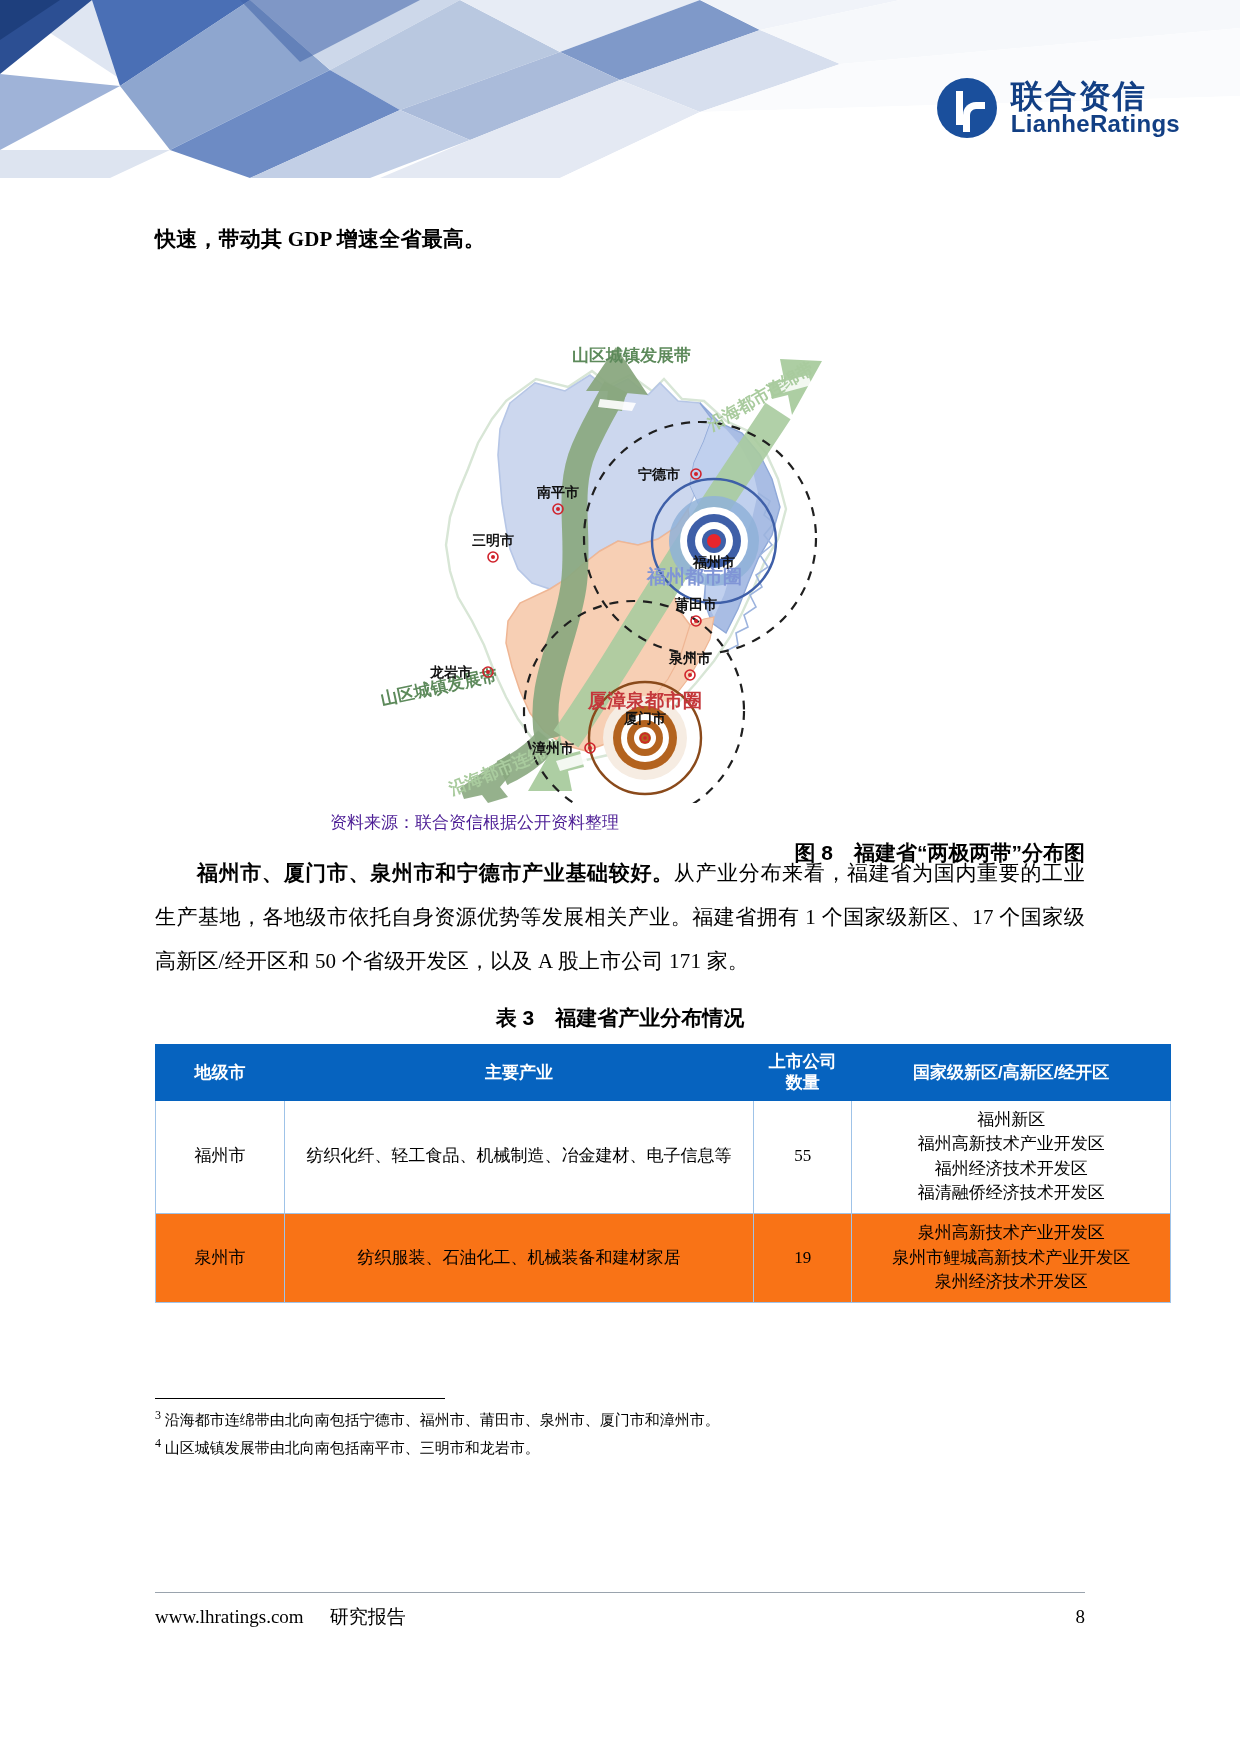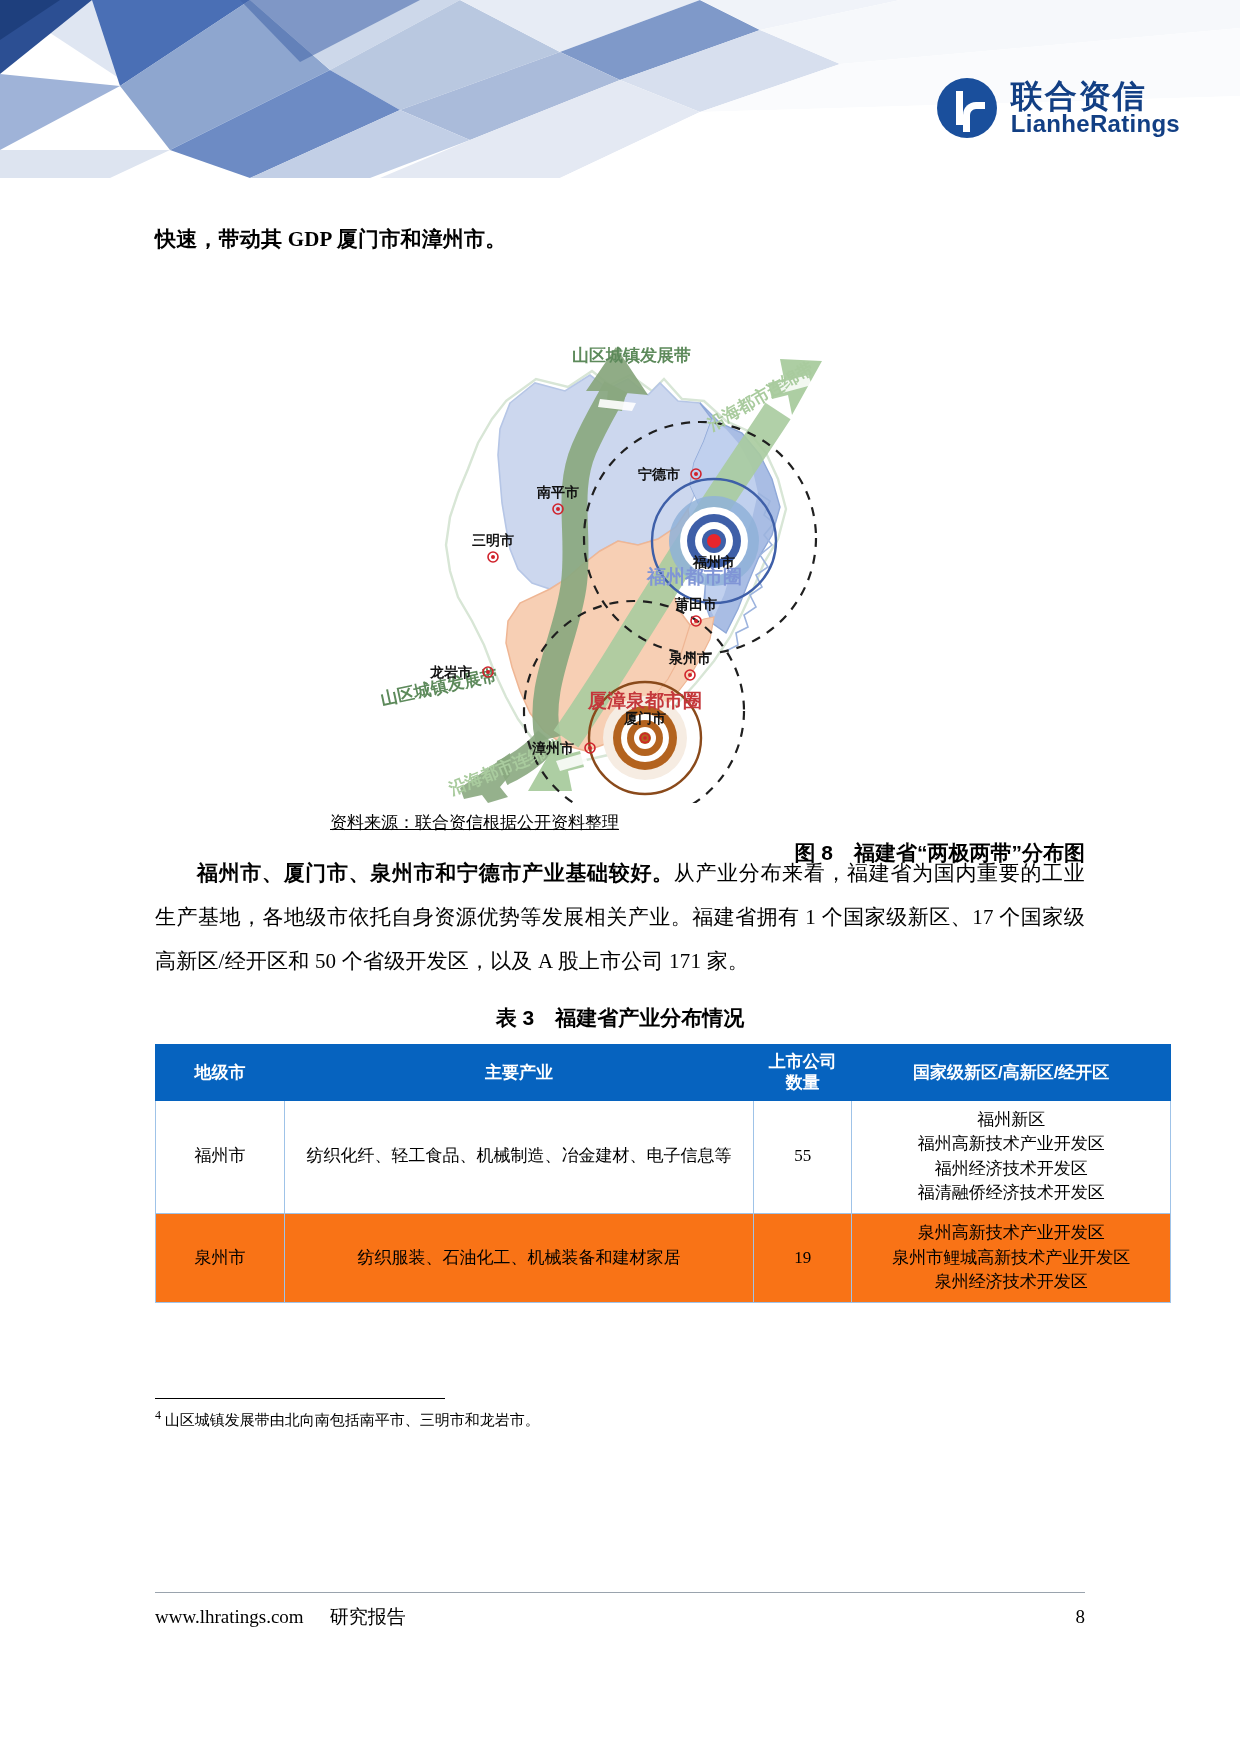--- a/index.html
+++ b/index.html
@@ -103,24 +103,23 @@
     transform: translateX(-50%);
     top: 0;
     width: 520px;
     height: 520px;
   }
   .fig-source {
     position: absolute;
     left: 175px;
     top: 528px;
     font-size: 17px;
-    color: #000000;
+    color: #4c1d95;
     font-family: "Liberation Serif", serif;
     white-space: nowrap;
-    text-decoration: underline;
   }
   .fig-caption {
     position: absolute;
     width: 930px;
     top: 556px;
     text-align: right;
     font-size: 21px;
     font-weight: bold;
     font-family: "Liberation Sans", sans-serif;
     color: #000;
@@ -249,21 +248,21 @@
     <div class="logo-mark"></div>
     <div class="logo-text">
       <span class="logo-cn">联合资信</span>
       <span class="logo-en">LianheRatings</span>
     </div>
   </div>
 </div>
 
 <div class="content">
 
-  <p class="para bold">快速，带动其 GDP 厦门市和漳州市。</p>
+  <p class="para bold">快速，带动其 GDP 增速全省最高。</p>
 
 
   <div class="figure-block">
     <svg class="map-canvas" viewBox="0 0 520 520" xmlns="http://www.w3.org/2000/svg">
       <defs>
         <clipPath id="provClip">
           <path d="M150,120 L175,100 L205,108 L230,92 L248,106 L268,96 L288,112 L300,100
                    L318,118 L340,120 L360,140 L382,150 L400,172 L412,196 L420,224
                    L412,252 L398,276 L388,300 L378,326 L366,350 L350,372 L332,394
                    L312,416 L292,436 L270,452 L246,466 L222,472 L198,466 L178,452
@@ -442,20 +441,21 @@
           <span class="cellline">泉州市鲤城高新技术产业开发区</span>
           <span class="cellline">泉州经济技术开发区</span>
         </td>
       </tr>
     </tbody>
   </table>
 </div>
 
 <div class="fn-rule"></div>
 <div class="footnotes">
+  <div class="fn"><sup>3</sup> <span>沿海都市连绵带由北向南包括宁德市、福州市、莆田市、泉州市、厦门市和漳州市。</span></div>
   <div class="fn"><sup>4</sup> <span>山区城镇发展带由北向南包括南平市、三明市和龙岩市。</span></div>
 </div>
 
 <div class="foot-rule"></div>
 <div class="footer">
   <span class="url">www.lhratings.com</span>
   <span class="rpt">研究报告</span>
   <span class="pg">8</span>
 </div>
 

